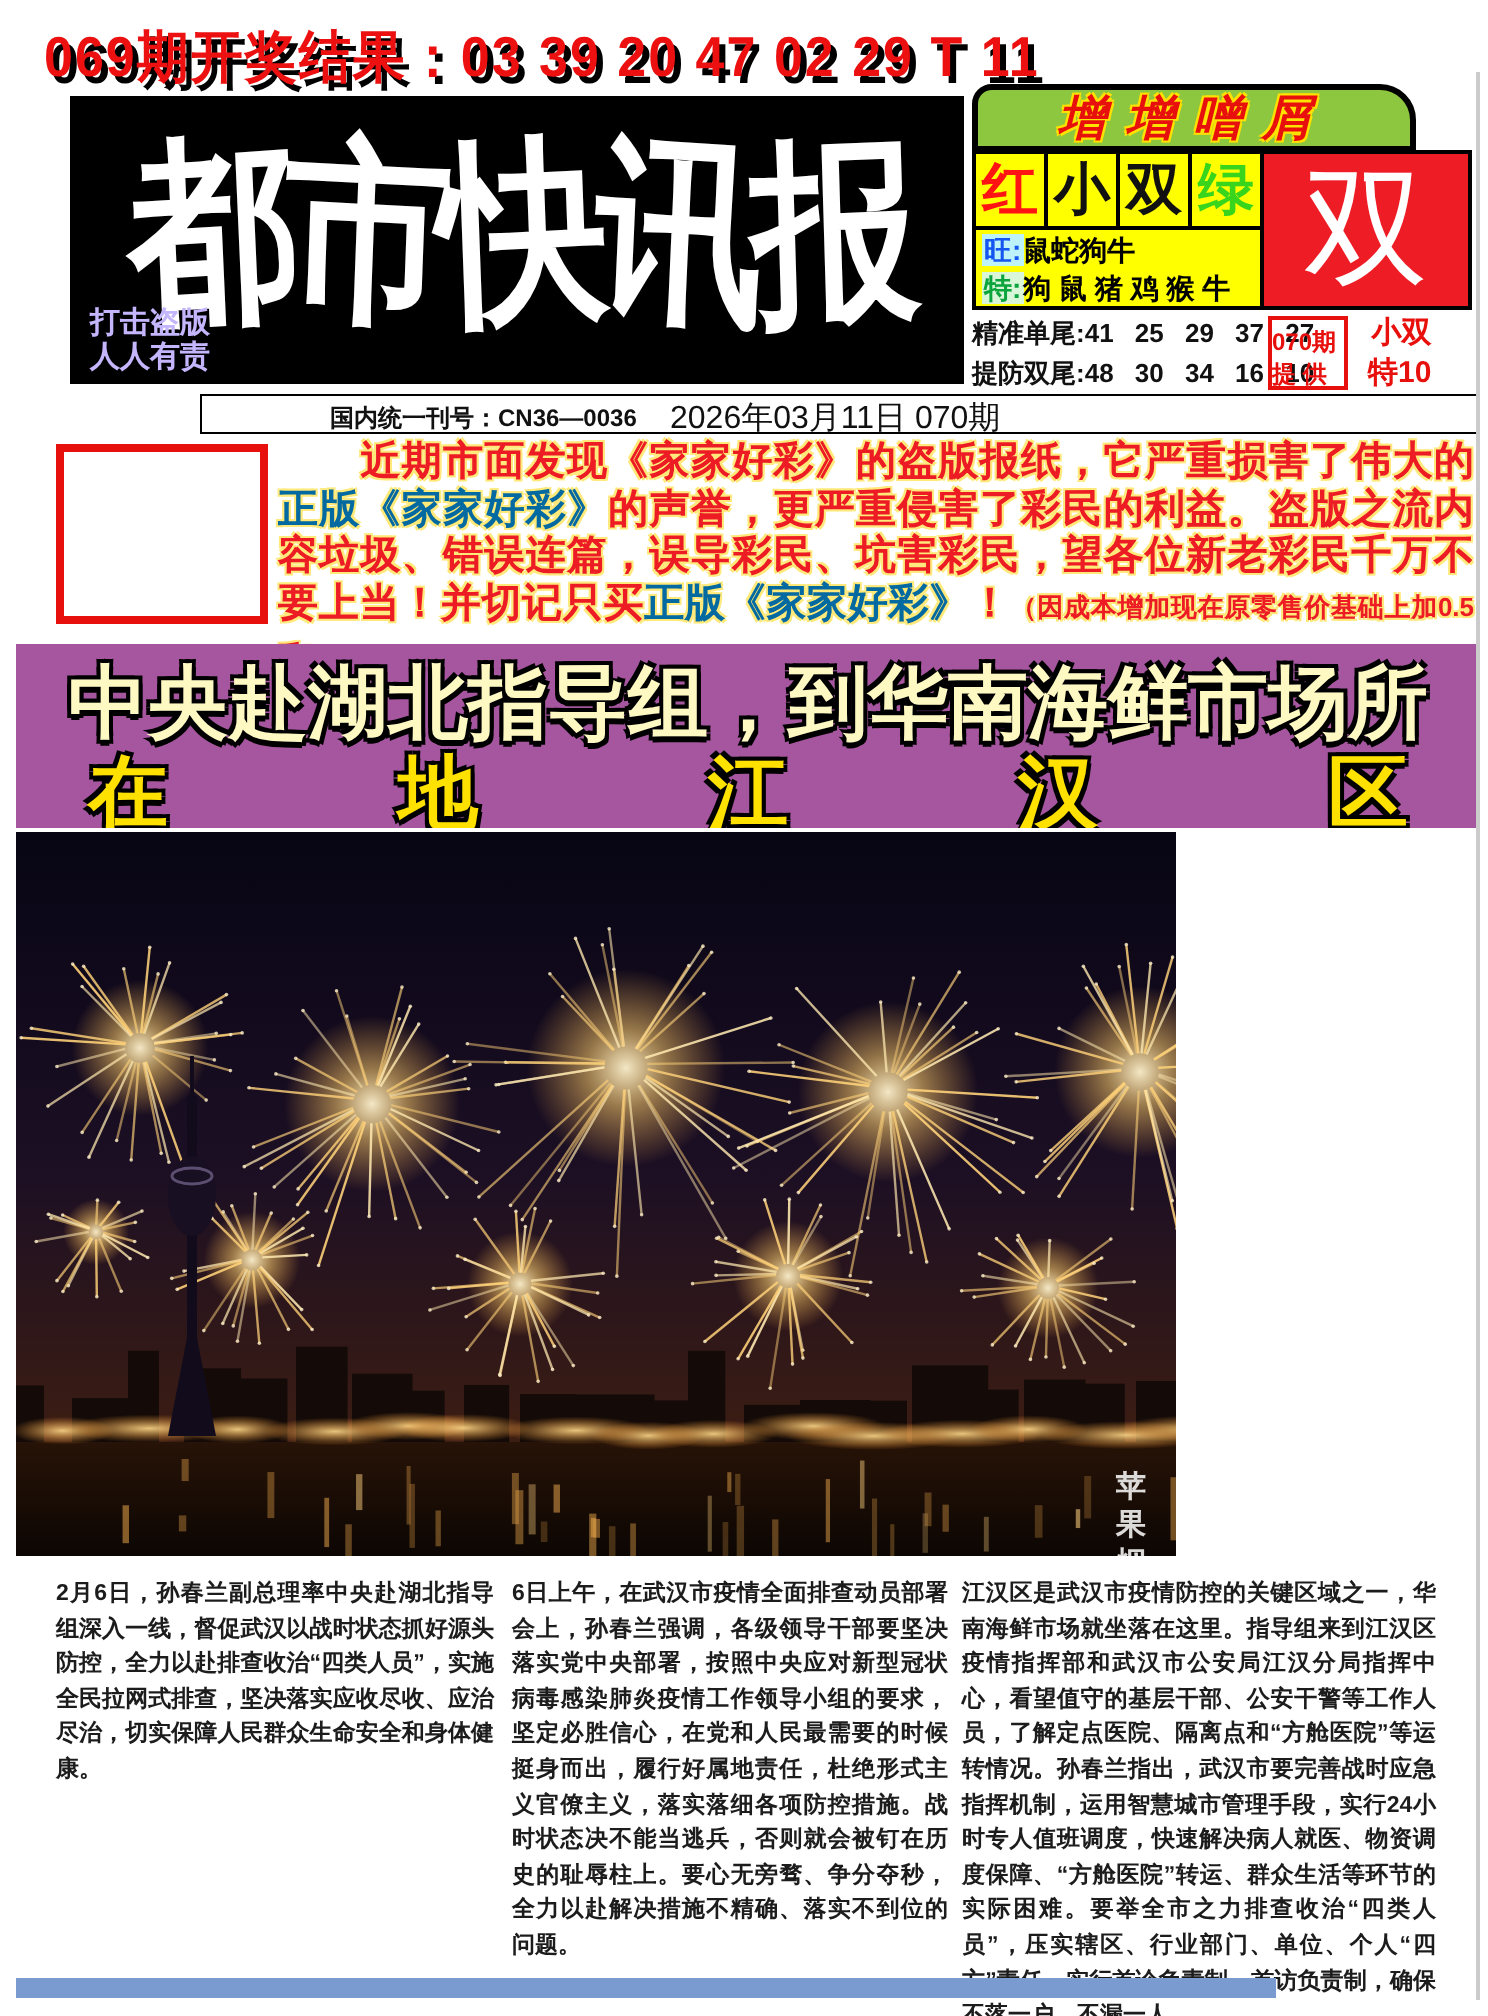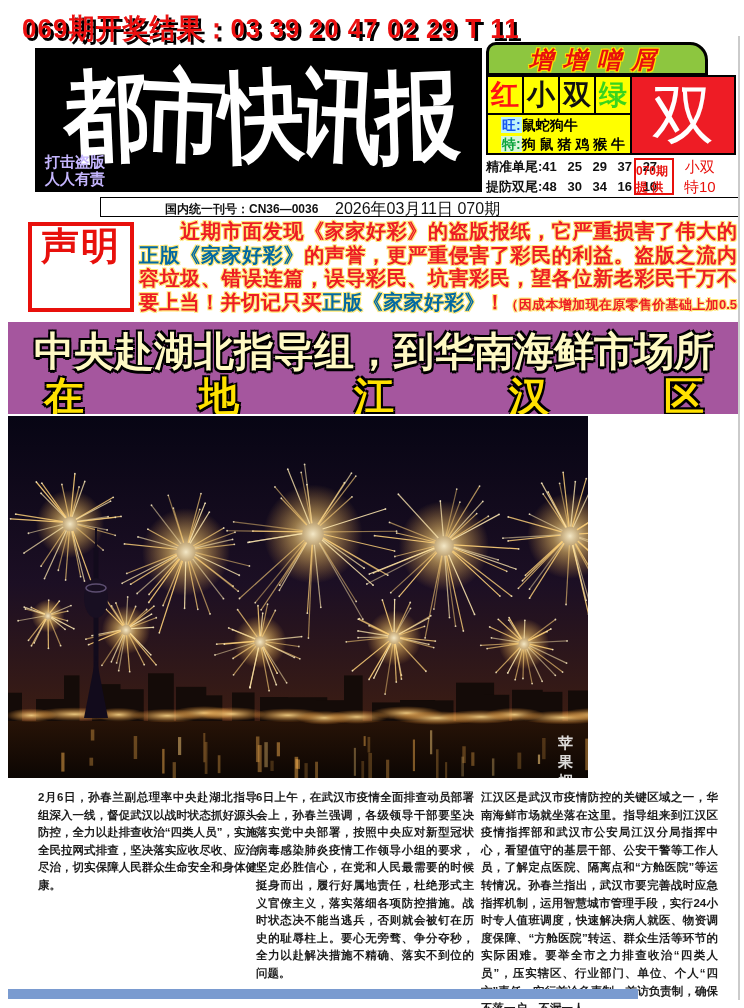--- a/index.html
+++ b/index.html
@@ -25,28 +25,28 @@
     text-shadow:1px 1px 0 #ffe100,-1px -1px 0 #ffe100,1px -1px 0 #ffe100,-1px 1px 0 #ffe100}
   .tp-cells{left:486px;top:75px;width:146px;height:40px;display:flex}
   .tp-cell{flex:1;background:#ffff00;border:2px solid #000;margin-left:-2px;text-align:center;
     font-size:28px;font-weight:bold;line-height:36px}
   .tp-cell:first-child{margin-left:0}
   .c-red{color:#ff1313}.c-black{color:#111}.c-green{color:#39d41c}
   .tp-bigbox{left:630px;top:75px;width:106px;height:80px;background:#ee1c25;border:2px solid #000;
     display:flex;align-items:center;justify-content:center}
   .tp-bigchar{color:#fff;font-family:"Liberation Serif","DejaVu Serif",serif;font-size:62px;line-height:62px;transform:scaleY(1.05)}
   .tp-wangte{left:486px;top:113px;width:146px;height:42px;background:#ffff00;border:2px solid #000;
-    padding:1px 13px;font-size:14px;font-weight:bold;line-height:19px;white-space:nowrap}
+    padding:1px 3px;font-size:14px;font-weight:bold;line-height:19px;white-space:nowrap}
   .lbl-wang{color:#1556f0;background:#bdf3f8;padding:0 1px}
   .lbl-te{color:#0ca43c;background:#d9f6d9;padding:0 1px}
   .tp-tails{left:486px;top:157px;width:150px;font-size:13px;font-weight:bold;color:#111;line-height:20px;white-space:nowrap}
   .tp-tails .vals{word-spacing:7px}
   .tp-issuebox{left:634px;top:158px;width:40px;height:37px;border:2px solid #e8100c;color:#e8100c;
     font-size:12px;font-weight:bold;text-align:left;line-height:16px;padding-top:3px}
-  .tp-side{left:684px;top:157px;font-size:15px;font-weight:normal;color:#e8100c;line-height:20px;text-align:center}
+  .tp-side{left:684px;top:157px;font-size:15px;font-weight:bold;color:#e8100c;line-height:20px;text-align:right}
 
   
   .issn-strip{left:100px;top:197px;width:640px;height:20px;border:1px solid #000}
   .issn-text{position:absolute;left:64px;top:3px;font-size:12px;font-weight:bold;color:#111}
   .date-text{position:absolute;left:234px;top:1px;font-size:16px;color:#111}
 
   
   .stmt-box{left:28px;top:222px;width:106px;height:90px;border:4px solid #e8100c;
     text-align:center;font-size:38px;font-weight:900;color:#e8100c;line-height:41px;letter-spacing:2px}
   .stmt-text{left:139px;top:220px;width:598px;font-size:20px;font-weight:900;line-height:23.6px;color:#ed1c24;
@@ -63,21 +63,21 @@
     font-size:40px;font-weight:900;color:#ffe100;
     text-shadow:-2px -2px 0 #000,2px -2px 0 #000,-2px 2px 0 #000,2px 2px 0 #000,0 3px 0 #000}
 
   
   .photo{left:8px;top:416px;width:580px;height:362px;background:#0a0714;overflow:hidden}
   .watermark{position:absolute;left:550px;top:318px;color:#fff;font-size:15px;font-weight:bold;
     letter-spacing:4px;opacity:.85;font-family:"Liberation Serif","DejaVu Serif",serif}
 
   
   .article{top:789px;font-size:11.5px;font-weight:bold;color:#1c1c1c;line-height:17.6px;text-align:justify}
-  .col1{left:38px;width:219px}
+  .col1{left:28px;width:219px}
   .col2{left:256px;width:218px}
   .col3{left:481px;width:237px}
 
   .bottom-bar{left:8px;top:989px;width:630px;height:10px;background:#7a9bd0}
   .page-border-right{left:738px;top:36px;width:2px;height:964px;background:#cbcbcb}
 </style>
 </head>
 <body>
 
 <div class="page">
@@ -118,21 +118,20 @@
     <div>小双</div>
     <div>特10</div>
   </div>
 
   <div class="abs issn-strip">
     <span class="issn-text">国内统一刊号：CN36—0036</span>
     <span class="date-text">2026年03月11日  070期</span>
   </div>
 
   <div class="abs stmt-box">
-    <div>声明</div>
   </div>
   <div class="abs stmt-text"><span>　　近期市面发现《家家好彩》的盗版报纸，它严重损害了伟大的</span><span class="mag">正版《家家好彩》</span><span>的声誉，更严重侵害了彩民的利益。盗版之流内容垃圾、错误连篇，误导彩民、坑害彩民，望各位新老彩民千万不要上当！并切记只买</span><span class="mag">正版《家家好彩》</span><span>！</span><span class="note">（因成本增加现在原零售价基础上加0.5毛）</span></div>
 
   <div class="abs banner">
     <div class="banner-l1">中央赴湖北指导组，到华南海鲜市场所</div>
     <div class="banner-l2">
         <span style="display: inline-block;">在</span>
         <span style="display: inline-block;">地</span>
         <span style="display: inline-block;">江</span>
         <span style="display: inline-block;">汉</span>

